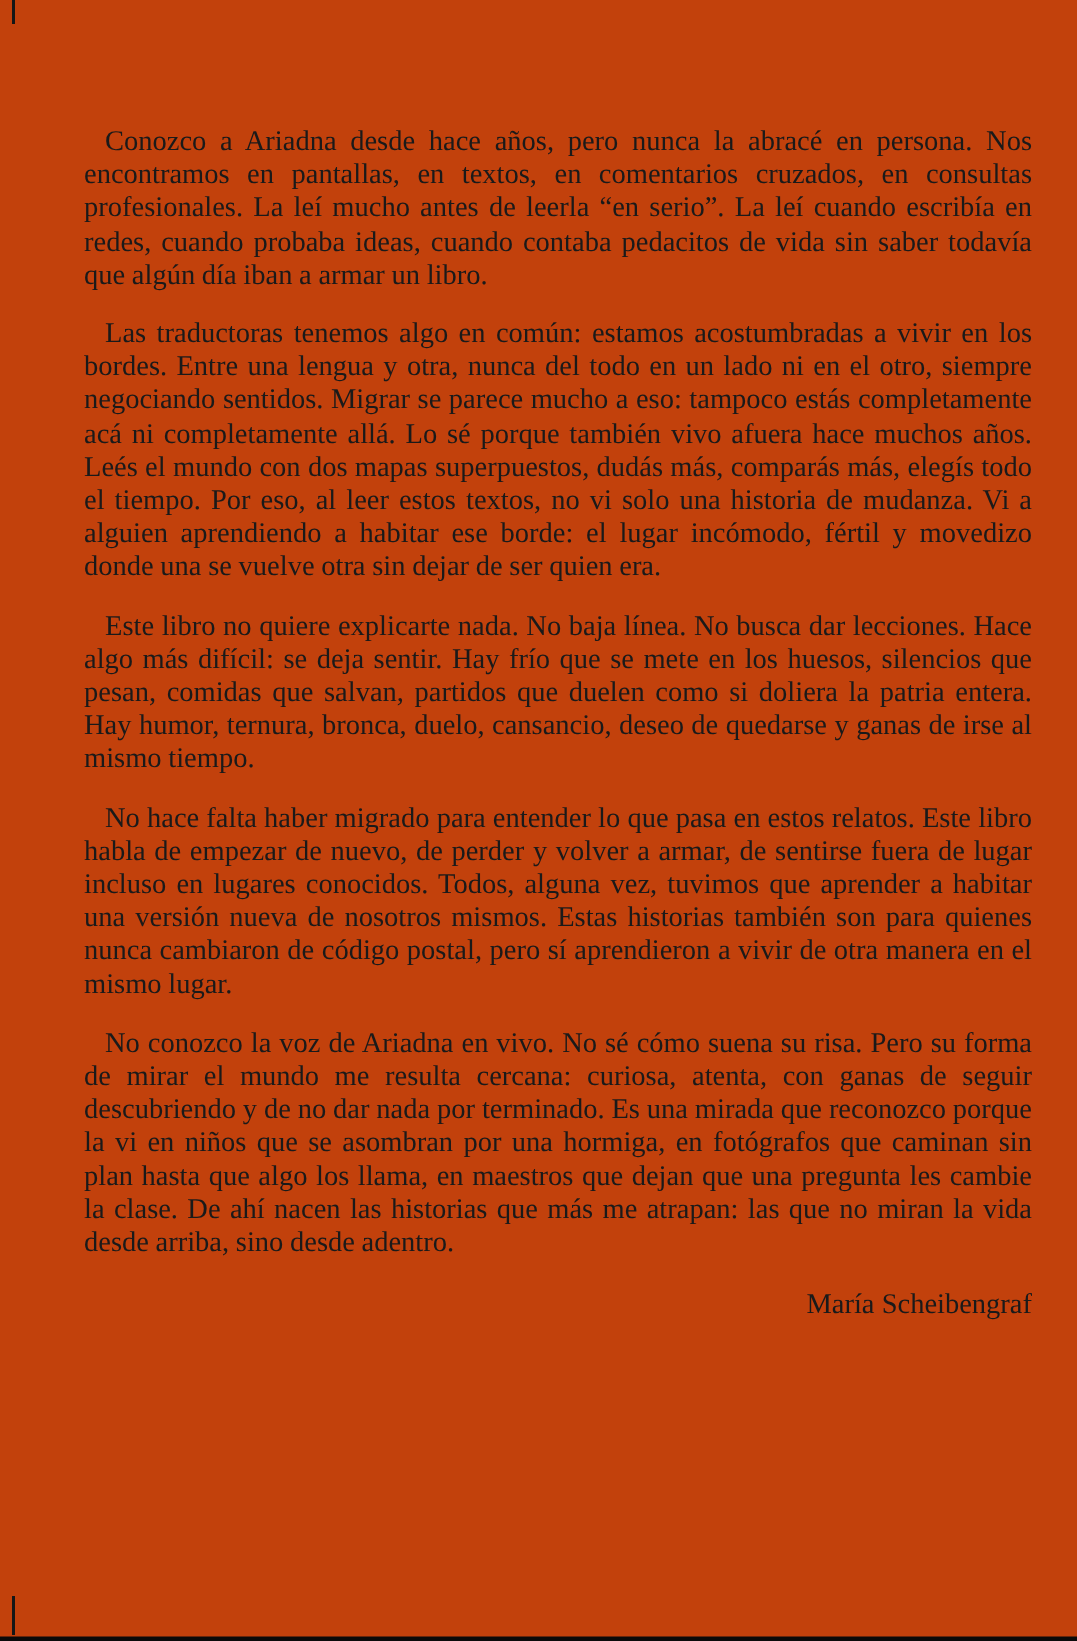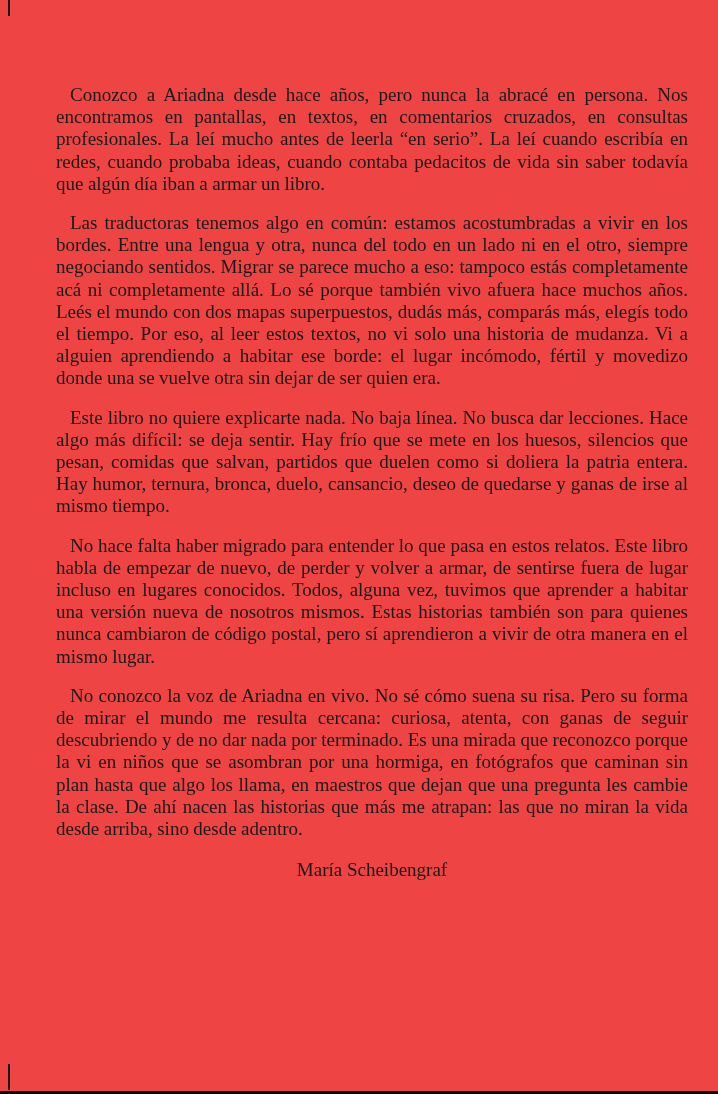--- a/index.html
+++ b/index.html
@@ -4,21 +4,21 @@
 <style>
   html, body {
     margin: 0;
     padding: 0;
     background: #ffffff;
   }
   .page {
     position: relative;
     width: 718px;
     height: 1094px;
-    background: #ef4444;
+    background: #c2410c;
     overflow: hidden;
     font-family: "Liberation Serif", "DejaVu Serif", serif;
     color: #1a1a1a;
   }
   
   .crop-mark {
     position: absolute;
     left: 8px;
     width: 2px;
     background: #161616;
@@ -44,21 +44,21 @@
     font-size: 19px;
     line-height: 22.2px;
     text-align: justify;
     text-indent: 14px;
     hyphens: auto;
     -webkit-hyphens: auto;
     word-spacing: -0.3px;
   }
   .signature {
     margin-top: 14px;
-    text-align: center;
+    text-align: right;
     font-size: 19px;
     line-height: 25px;
   }
   .sig-handle-row {
     display: flex;
     justify-content: flex-end;
     align-items: center;
     gap: 7px;
   }
   .ig-icon {

